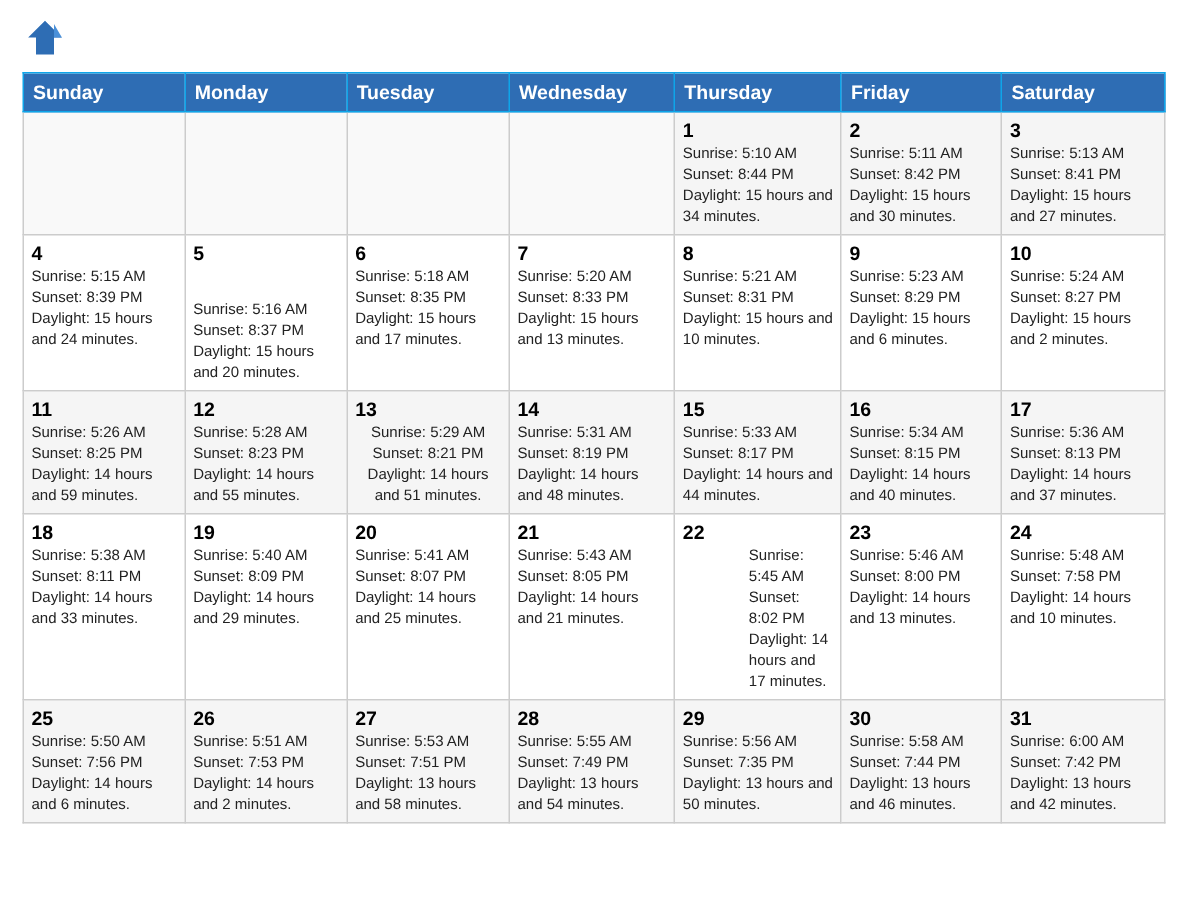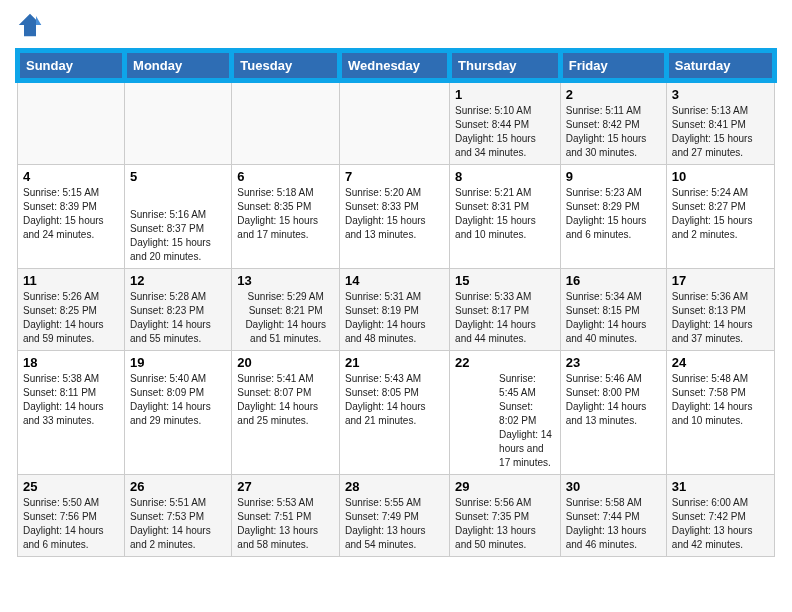--- a/index.html
+++ b/index.html
@@ -6,21 +6,21 @@
     body { font-family: Arial, sans-serif; background: #fff; width: 792px; min-height: 612px; }
     .page { width: 792px; padding: 10px 15px; }
     .header { display: flex; justify-content: space-between; align-items: flex-start; margin-bottom: 8px; }
     .logo { display: flex; align-items: center; }
     .logo-text { font-size: 22px; font-weight: bold; color: #1a4f8a; line-height: 1.1; }
     .logo-icon { width: 30px; height: 30px; margin-right: 4px; }
     .title-block { text-align: right; }
     .month-year { font-size: 36px; font-weight: bold; color: #222; }
     .location { font-size: 16px; color: #444; }
     table { width: 100%; border-collapse: collapse; font-size: 11px; }
-    thead th { background: #2e6db4; color: #fff; text-align: left; padding: 5px 6px; font-size: 13px; font-weight: bold; border: 5px solid #0ea5e9; }
+    thead th { background: #2e6db4; color: #fff; text-align: left; padding: 5px 6px; font-size: 13px; font-weight: bold; border: 1px solid #0ea5e9; }
     tbody td { border: 1px solid #ccc; vertical-align: top; padding: 4px 5px; width: 113px; min-height: 80px; }
     tbody tr:nth-child(odd) td { background: #f5f5f5; }
     tbody tr:nth-child(even) td { background: #fff; }
     .day-num { font-weight: bold; font-size: 13px; margin-bottom: 2px; }
     .day-info { font-size: 10px; color: #222; line-height: 1.4; }
     .empty { background: #f9f9f9 !important; }
   </style>
 </head>
 <body>
 

